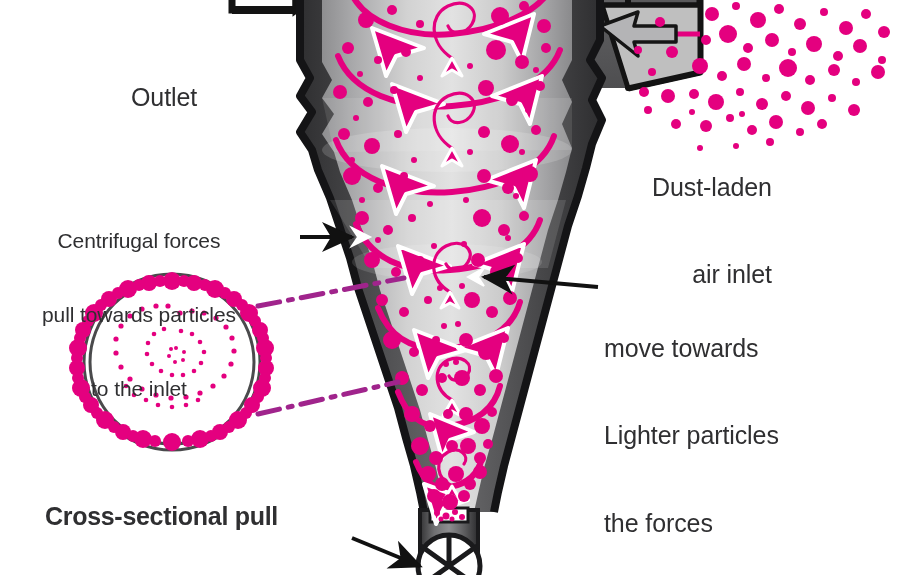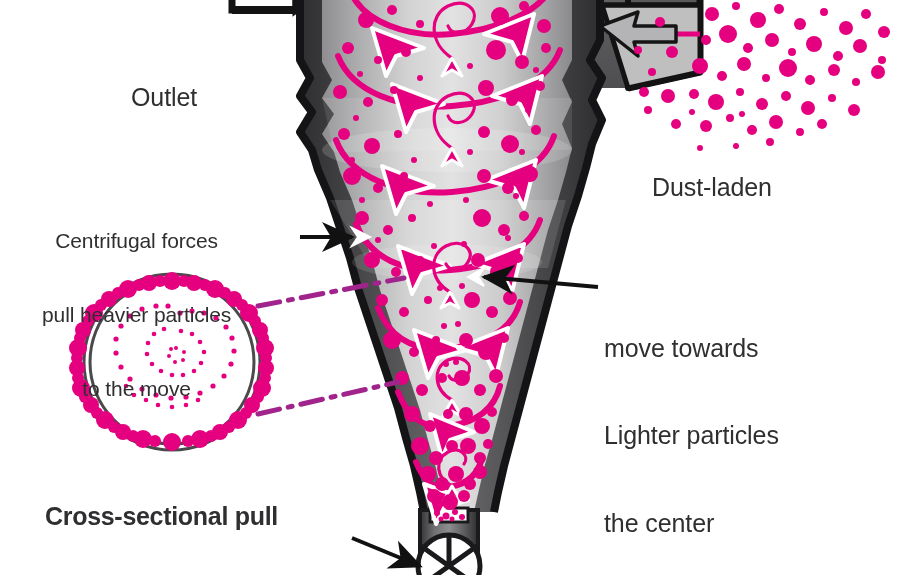--- a/index.html
+++ b/index.html
@@ -494,32 +494,33 @@
     <path d="M484,268 L468,277 L484,286 L478,277 Z" fill="#ffffff" stroke="#ffffff" stroke-width="2"></path>
 
   </svg>
 
   <div class="lbl" id="label-outlet">
     <span>Outlet</span>
   </div>
 
   <div class="lbl" id="label-dust-inlet">
     <span>Dust-laden</span>
+    <span>air inlet</span>
   </div>
 
   <div class="lbl" id="label-centrifugal">
     <span>Centrifugal forces</span>
-    <span>pull heavier particles</span>
-    <span>to the move</span>
+    <span>pull towards particles</span>
+    <span>to the inlet</span>
   </div>
 
   <div class="lbl" id="label-lighter">
     <span>move towards</span>
     <span>Lighter particles</span>
-    <span>the center</span>
+    <span>the forces</span>
     
   </div>
 
   <div class="lbl" id="label-cross-section">
     <span>Cross-sectional pull</span>
   </div>
 
   <div class="lbl" id="label-rotary">
     
     

